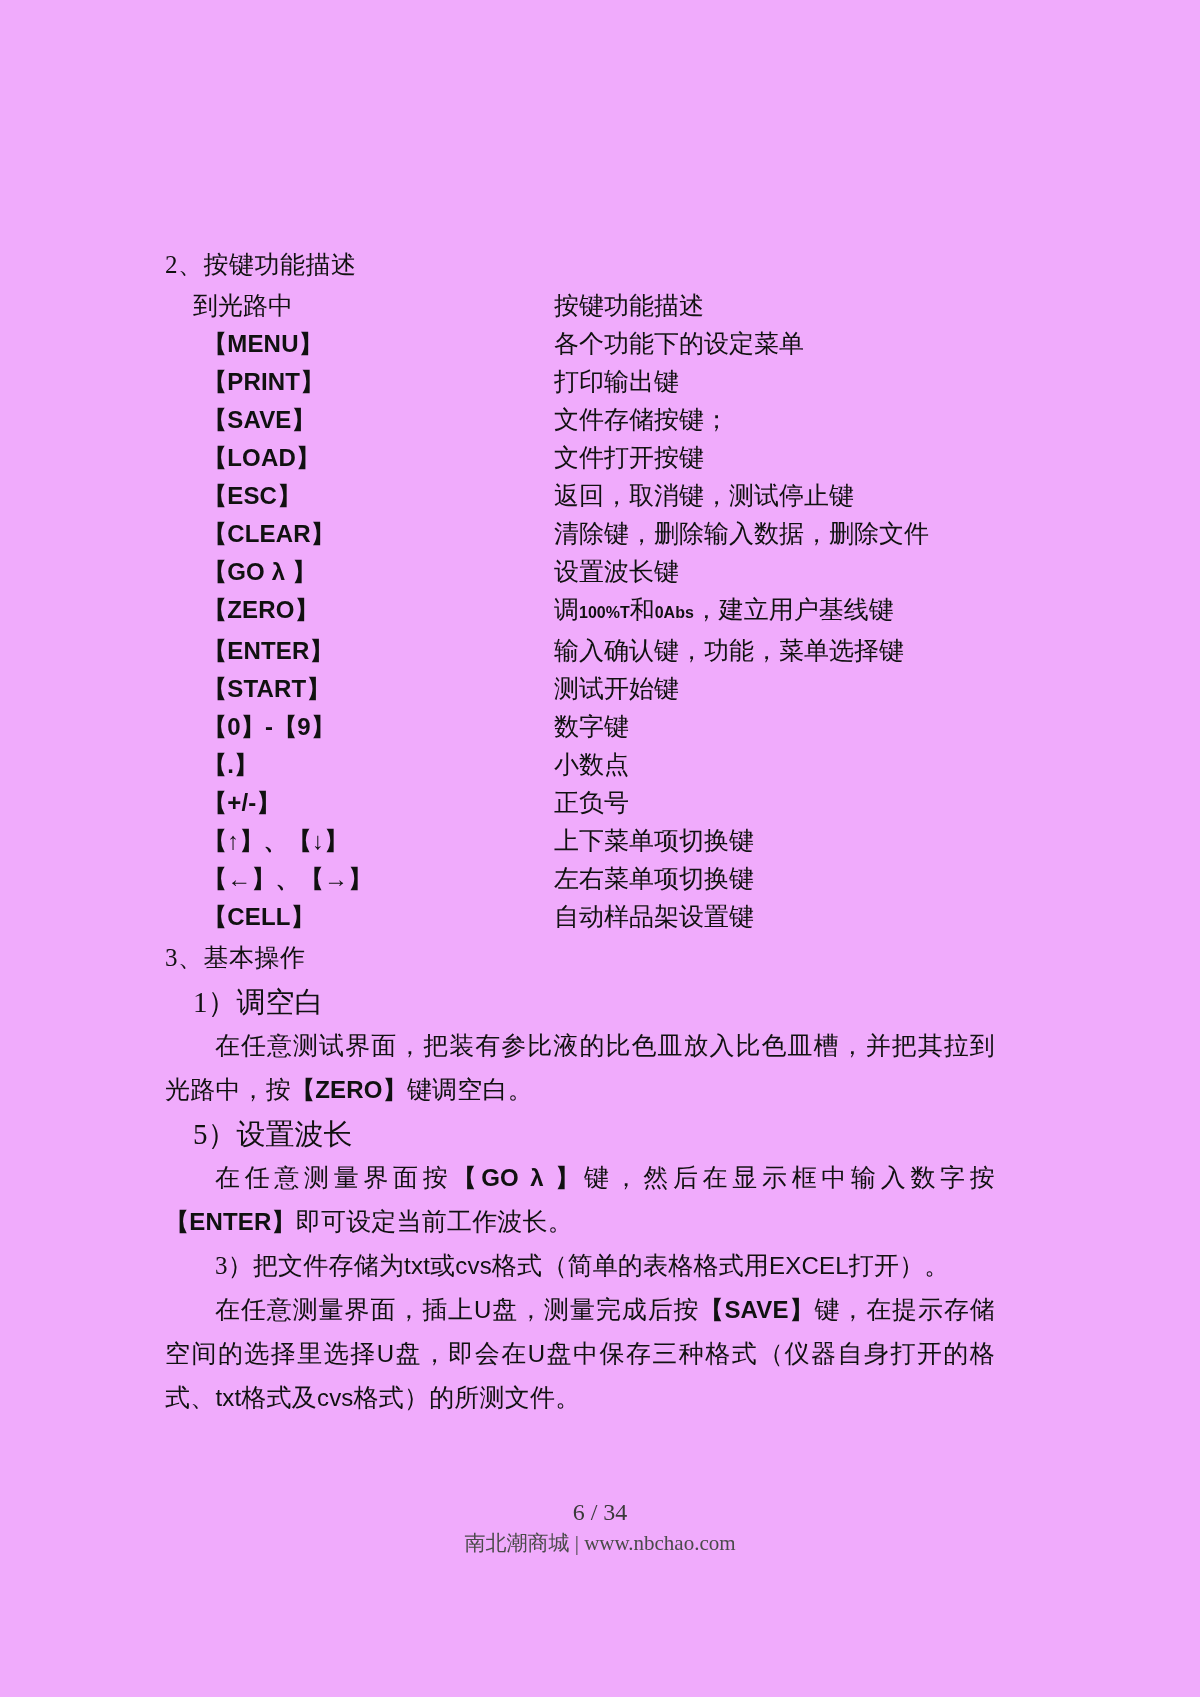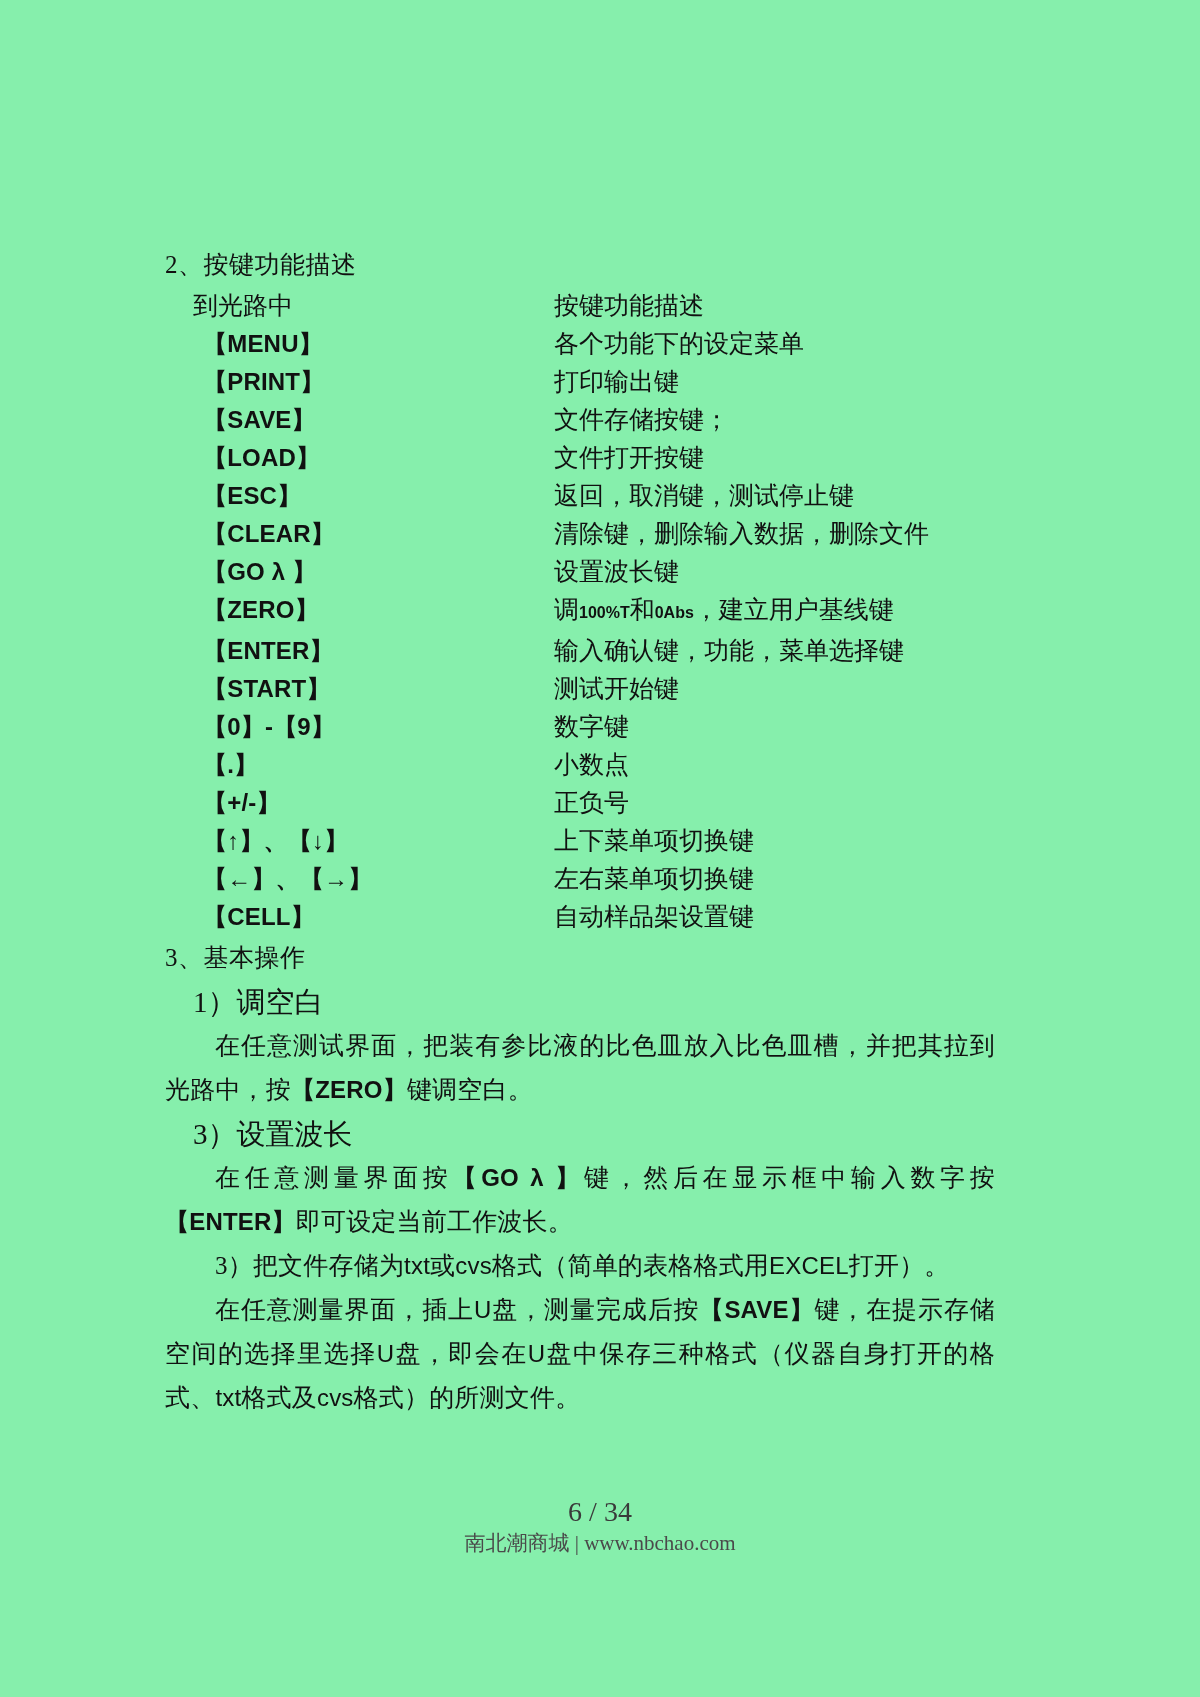--- a/index.html
+++ b/index.html
@@ -4,21 +4,21 @@
 <style>
   html, body {
     margin: 0;
     padding: 0;
     background: #ffffff;
   }
   .page {
     position: relative;
     width: 1200px;
     height: 1697px;
-    background: #86efac;
+    background: #f0abfc;
     margin: 0 auto;
     overflow: hidden;
     font-family: "Liberation Serif", "DejaVu Serif", serif;
     color: #111111;
   }
   .content {
     position: absolute;
     left: 165px;
     top: 243px;
     width: 830px;
@@ -95,21 +95,21 @@
 
   
   .footer {
     position: absolute;
     left: 0;
     right: 0;
     top: 1496px;
     text-align: center;
   }
   .page-number {
-    font-size: 28px;
+    font-size: 24px;
     line-height: 32px;
     color: #3a3a3a;
     font-family: "Liberation Serif", serif;
   }
   .watermark {
     font-size: 21px;
     line-height: 30px;
     color: #4a4a4a;
     font-family: "Liberation Serif", serif;
     white-space: nowrap;
@@ -197,21 +197,21 @@
         </tr>
       </tbody>
     </table>
 
     <div class="section-heading">3、基本操作</div>
 
     <div class="sub-heading">1）调空白</div>
 
     <div class="para indent2"><span class="nowrapline">在任意测试界面，把装有参比液的比色皿放入比色皿槽，并把其拉</span><span>到光路中，按</span><span class="bkey">【ZERO】</span><span>键调空白。</span></div>
 
-    <div class="sub-heading">3）设置波长</div>
+    <div class="sub-heading">5）设置波长</div>
 
     <div class="para indent2"><span>在任意测量界面按</span><span class="bkey">【GO λ 】</span><span>键，然后在显示框中输入数字按</span><span class="bkey">【ENTER】</span><span>即可设定当前工作波长。</span></div>
 
     <div class="para indent2"><span>3）把文件存储为</span><span class="lat">txt</span><span>或</span><span class="lat">cvs</span><span>格式（简单的表格格式用</span><span class="lat">EXCEL</span><span>打开）。</span></div>
 
     <div class="para indent2"><span>在任意测量界面，插上</span><span class="lat">U</span><span>盘，测量完成后按</span><span class="bkey">【SAVE】</span><span>键，在提示</span><span>存储空间的选择里选择</span><span class="lat">U</span><span>盘，即会在</span><span class="lat">U</span><span>盘中保存三种格式（仪器自身</span><span>打开的格式、</span><span class="lat">txt</span><span>格式及</span><span class="lat">cvs</span><span>格式）的所测文件。</span></div>
 
   </div>
 
   <div class="footer">

